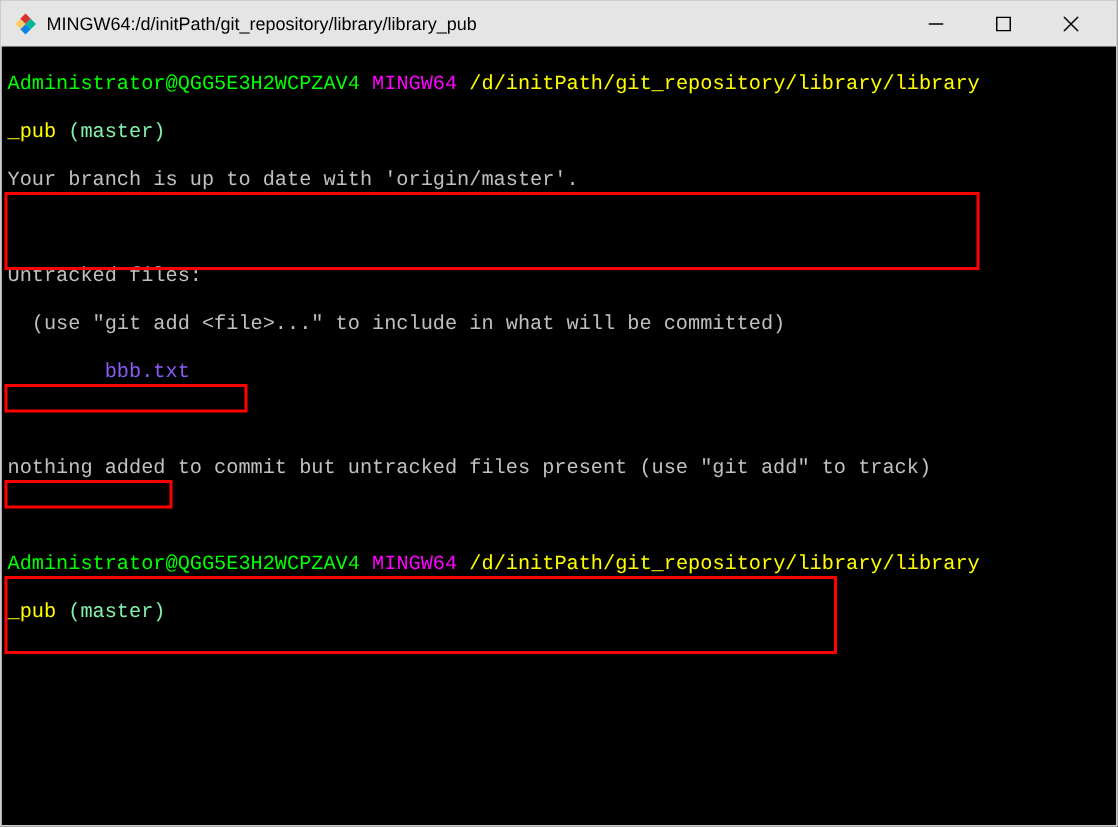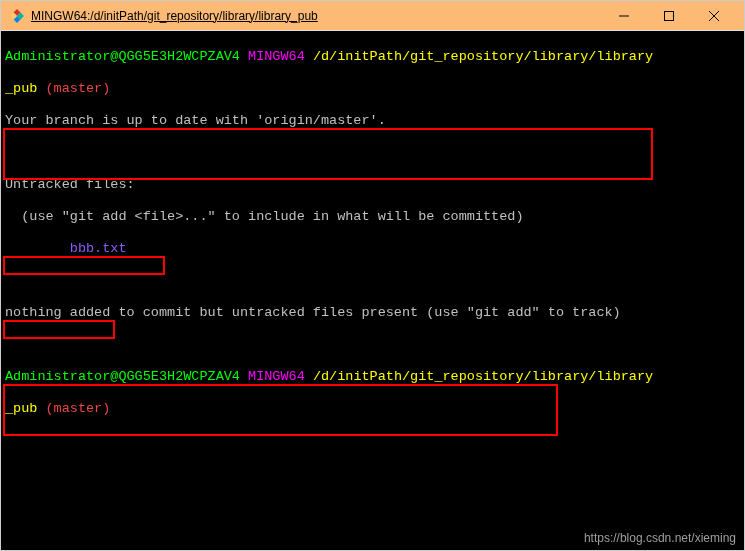--- a/index.html
+++ b/index.html
@@ -6,26 +6,25 @@
 body {
   width: 745px;
   height: 551px;
   background: #fff;
   font-family: Consolas, "Courier New", monospace;
   position: relative;
   border: 1px solid #ccc;
 }
 .titlebar {
   height: 30px;
-  background: #fdba74;
+  background: #e5e5e5;
   display: flex;
   align-items: center;
   padding: 0 8px;
   border-bottom: 1px solid #e0e0e0;
-  text-decoration: underline;
 }
 .titlebar-icon {
   width: 16px; height: 16px;
   margin-right: 6px;
   position: relative;
 }
 .titlebar-icon svg { width: 16px; height: 16px; }
 .titlebar-title {
   font-family: "Segoe UI", sans-serif;
   font-size: 12px;
@@ -55,21 +54,21 @@
   line-height: 16px;
   color: #c0c0c0;
   overflow: hidden;
   position: relative;
   white-space: pre;
 }
 .ln { display: block; min-height: 16px; }
 .green { color: #00ff00; }
 .magenta { color: #ff00ff; }
 .yellow { color: #ffff00; }
-.cyan { color: #ef4444; }
+.cyan { color: #86efac; }
 .white { color: #c0c0c0; }
 .red { color: #8b5cf6; }
 .box {
   position: absolute;
   border: 2px solid #ff0000;
   pointer-events: none;
 }
 .watermark {
   position: absolute;
   right: 8px;
@@ -141,14 +140,13 @@
 
 
 
 
 
 <div class="box" style="left:2px; top:97px; width:650px; height:52px;"></div>
 <div class="box" style="left:2px; top:225px; width:162px; height:19px;"></div>
 <div class="box" style="left:2px; top:289px; width:112px; height:19px;"></div>
 <div class="box" style="left:2px; top:353px; width:555px; height:52px;"></div>
 
-<div class="watermark">https://blog.csdn.net/xieming</div>
 </div>
 
 </body></html>

